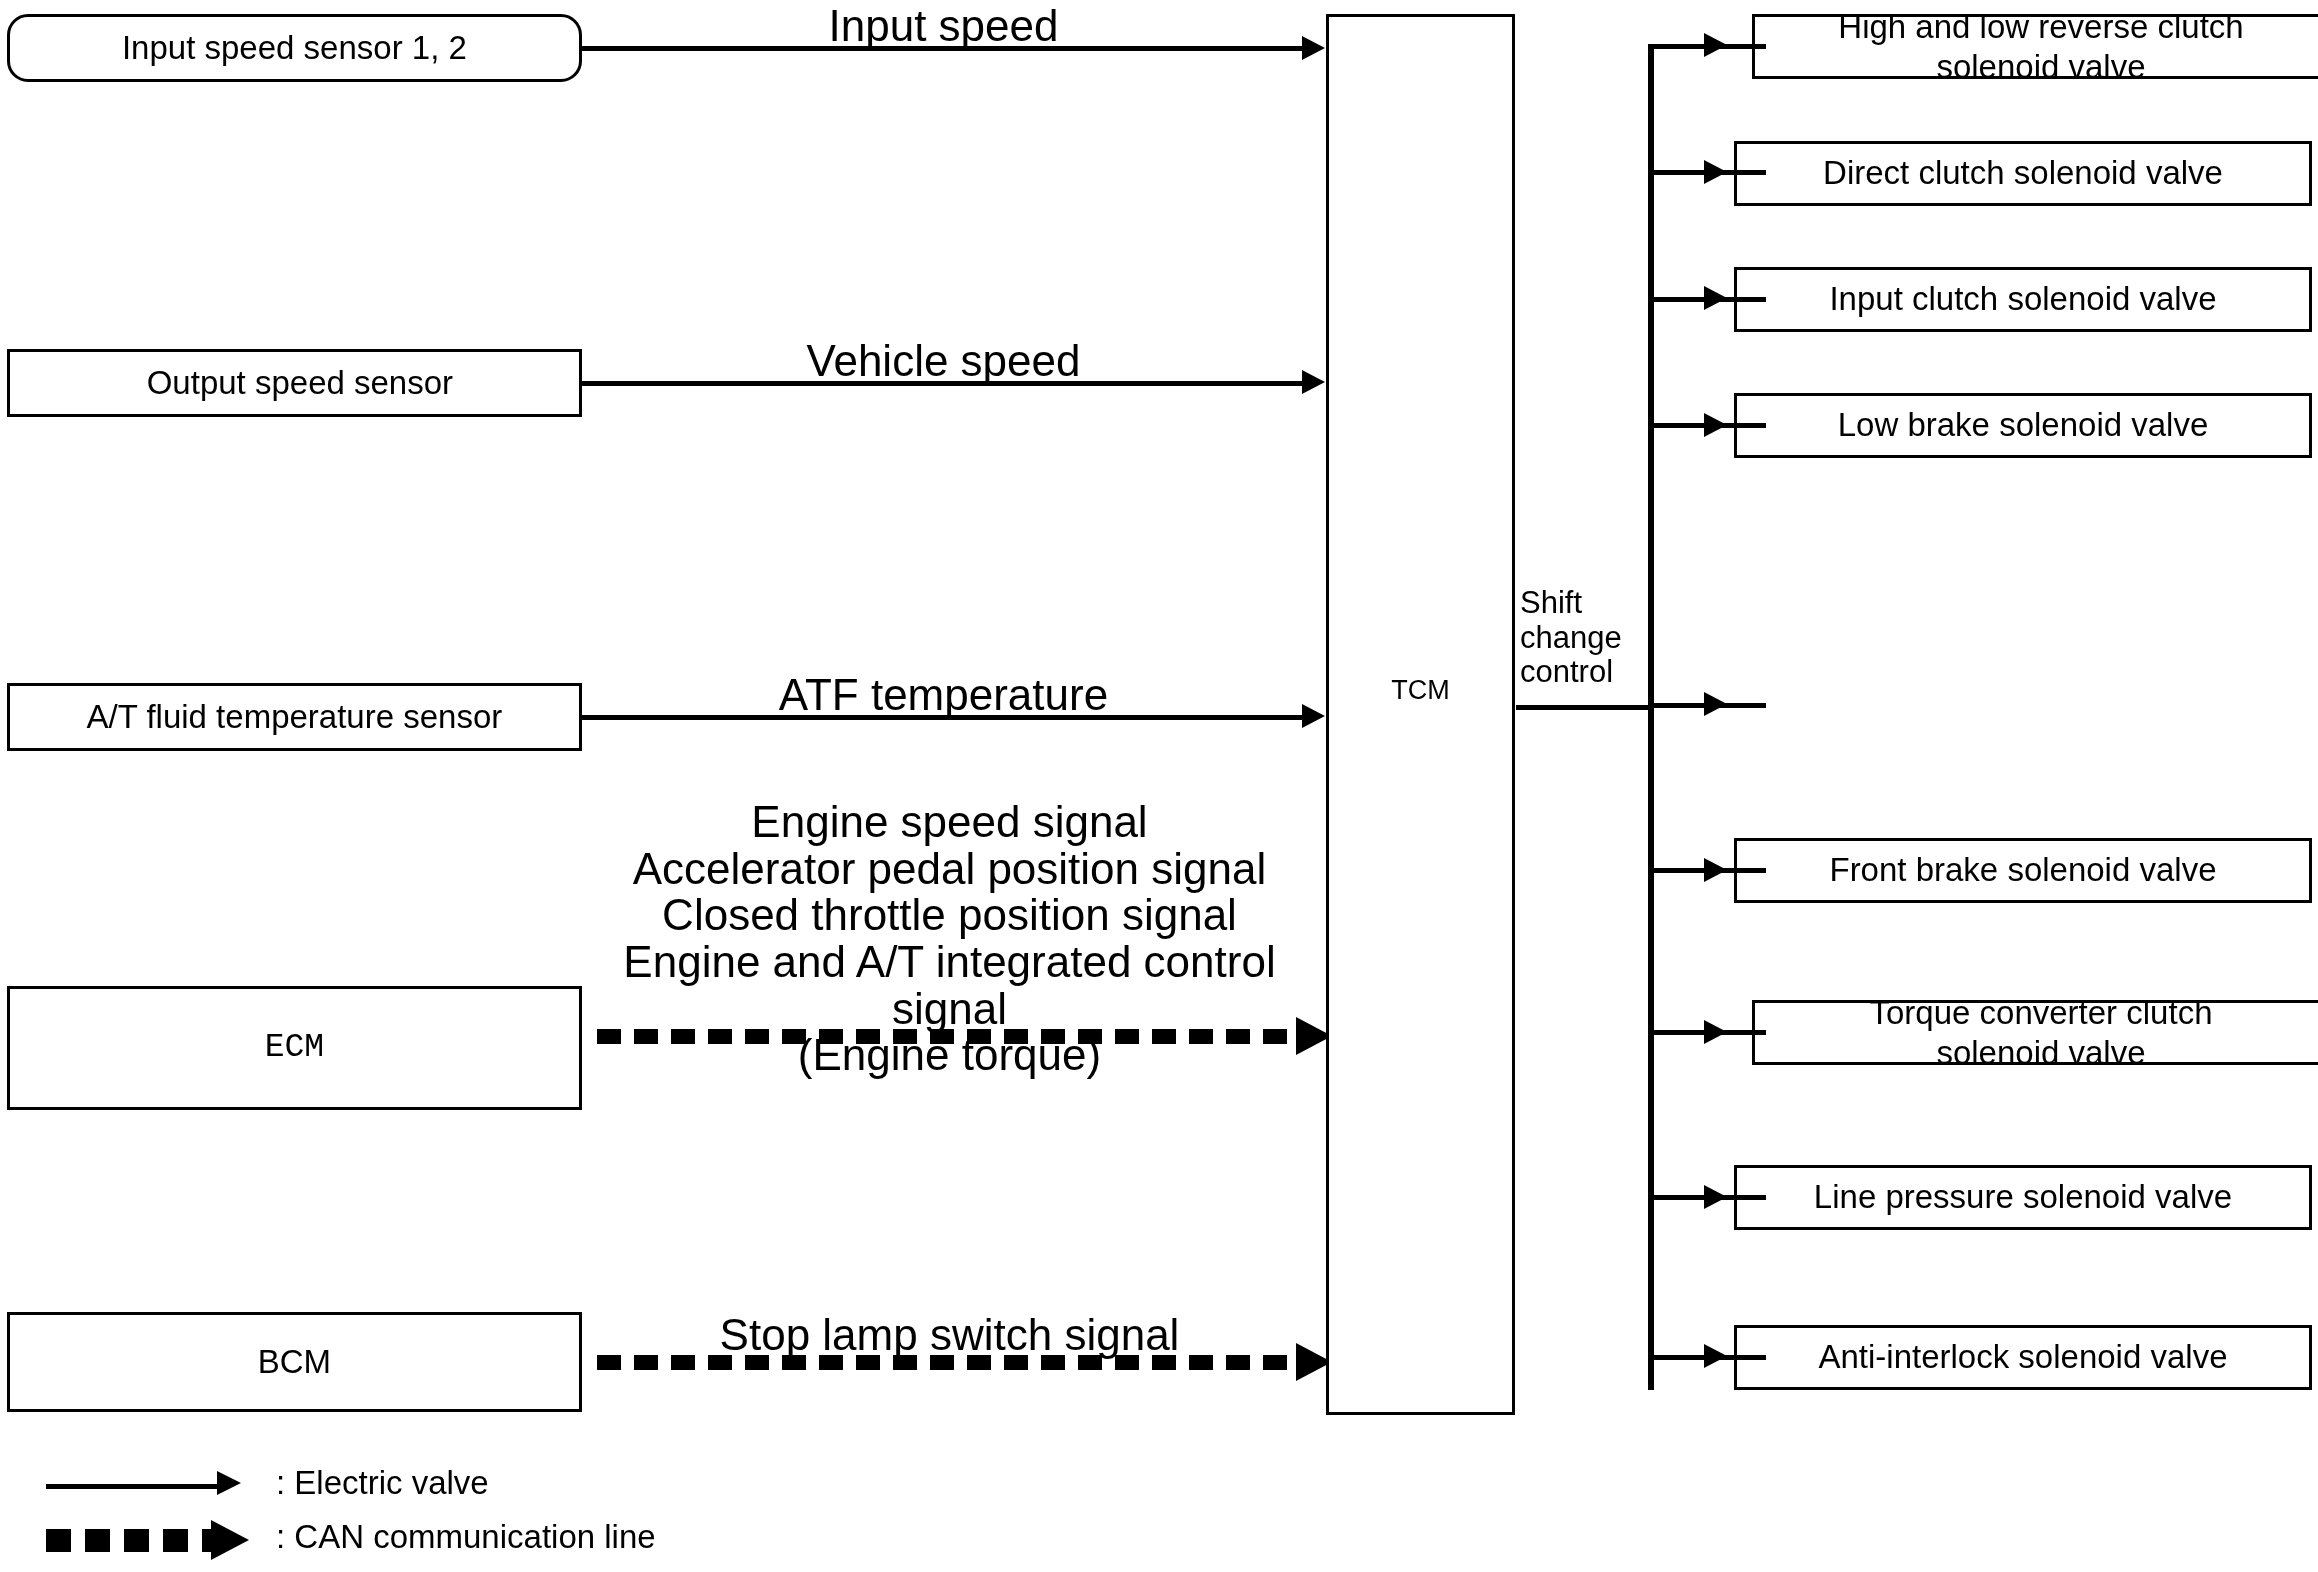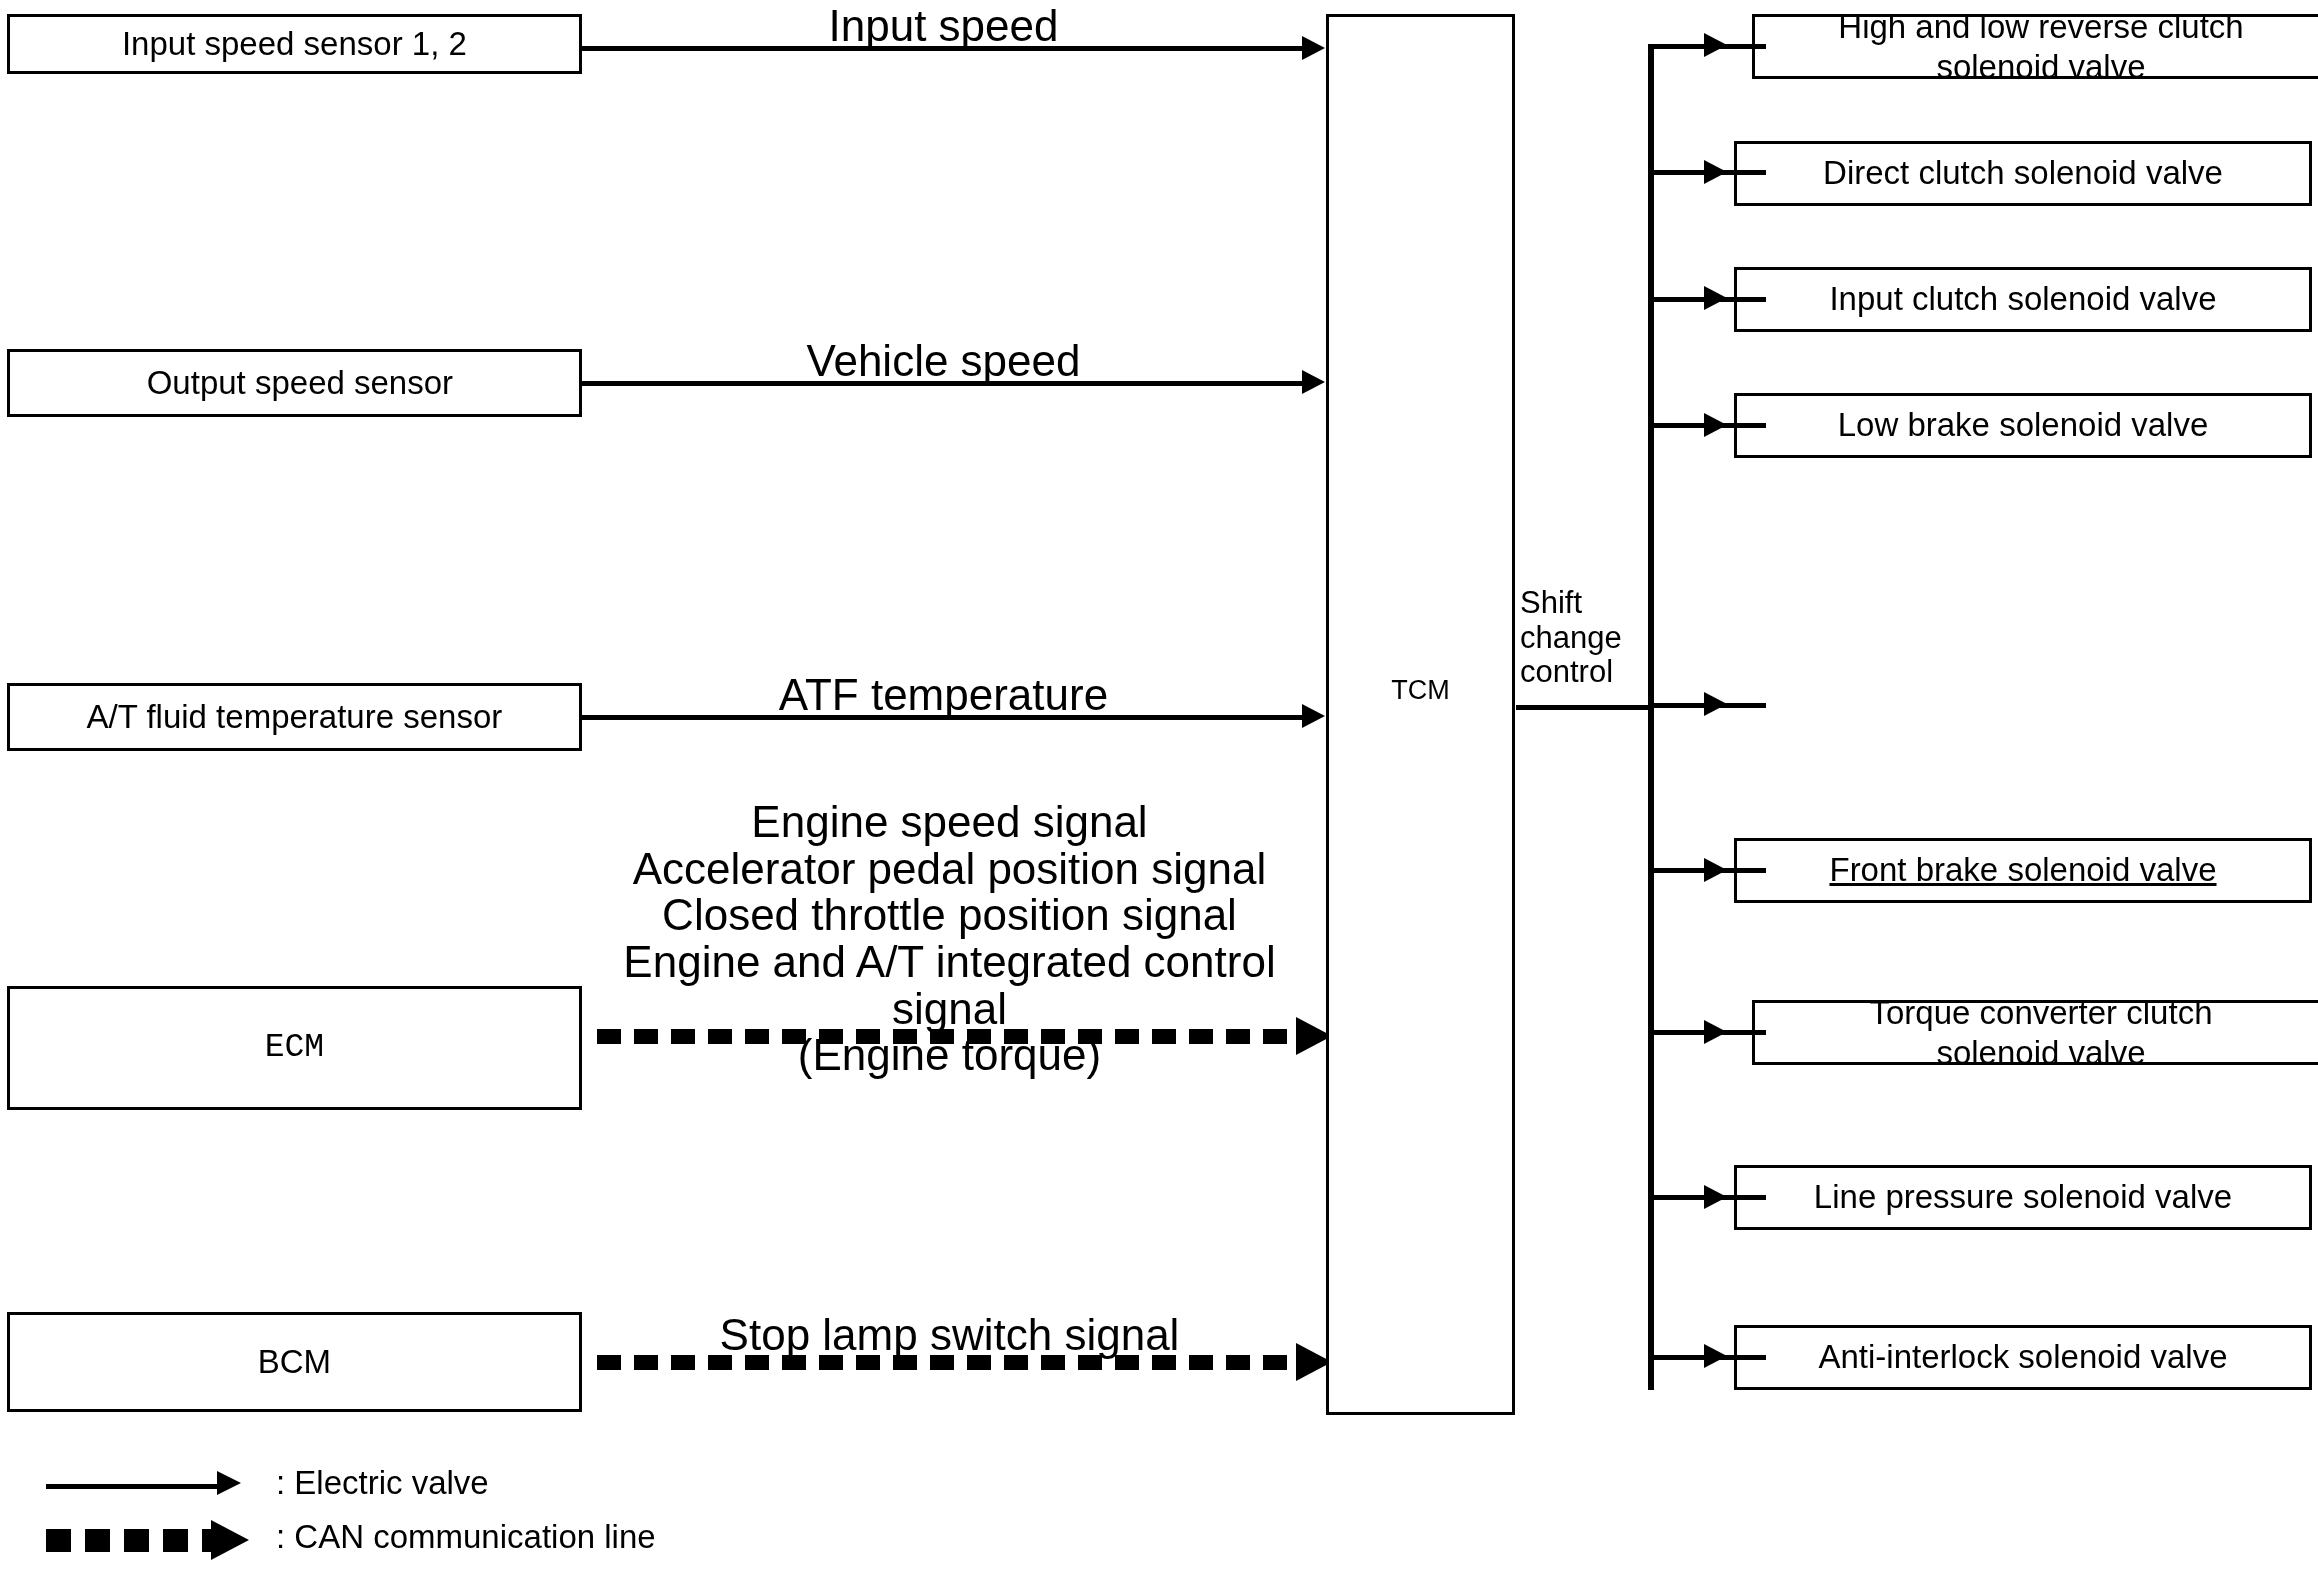--- a/index.html
+++ b/index.html
@@ -57,21 +57,21 @@
               background-image:repeating-linear-gradient(to right,#000 0,#000 25px,#fff 25px,#fff 39px);}
   .legend-can-arrow{position:absolute;left:165px;top:4.6px;width:0;height:0;
                 border-top:20.7px solid transparent;border-bottom:20.7px solid transparent;
                 border-left:38px solid #000;}
 </style>
 </head>
 <body>
 
 <div id="stage">
 
-  <div class="box lbox" style="top:14.4px;height:60px;">
+  <div class="box lbox" style="top:14.4px;height:68px;border-radius:21px;">
     <span>Input speed sensor 1, 2</span>
   </div>
 
   <div class="box lbox" style="top:349px;height:68px;padding-left:11px;">
     <span>Output speed sensor</span>
   </div>
 
   <div class="box lbox" style="top:683px;height:68px;">
     <span>A/T fluid temperature sensor</span>
   </div>
@@ -146,21 +146,21 @@
 
   <div class="box rbox" style="top:393px;height:65px;">
     <span>Low brake solenoid valve</span>
   </div>
   <div class="hline" style="left:1651px;top:423px;width:115px;"></div>
   <div class="arrowhead" style="left:1704px;top:413px;"></div>
 
   <div class="hline" style="left:1651px;top:703px;width:115px;"></div>
   <div class="arrowhead" style="left:1704px;top:692px;"></div>
 
-  <div class="box rbox" style="top:838px;height:65px;text-decoration:underline;">
+  <div class="box rbox" style="top:838px;height:65px;">
     <span>Front brake solenoid valve</span>
   </div>
   <div class="hline" style="left:1651px;top:868px;width:115px;"></div>
   <div class="arrowhead" style="left:1704px;top:858px;"></div>
 
   <div class="box rbox two-line" style="top:1000px;height:65px;">
     <div>
       <div>Torque converter clutch</div>
       <div>solenoid valve</div>
     </div>

